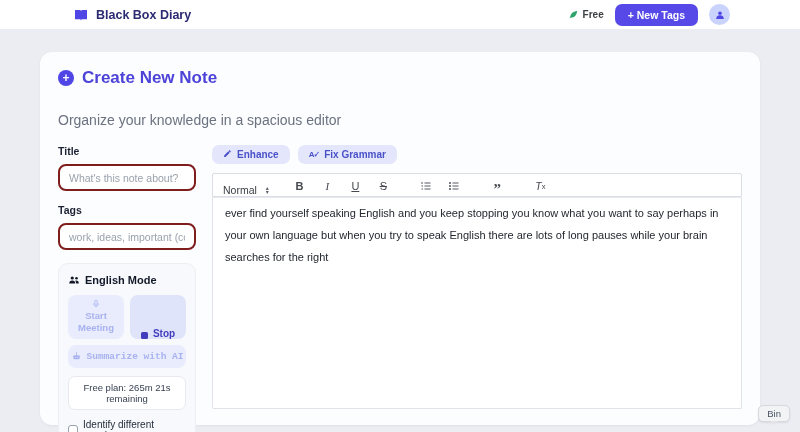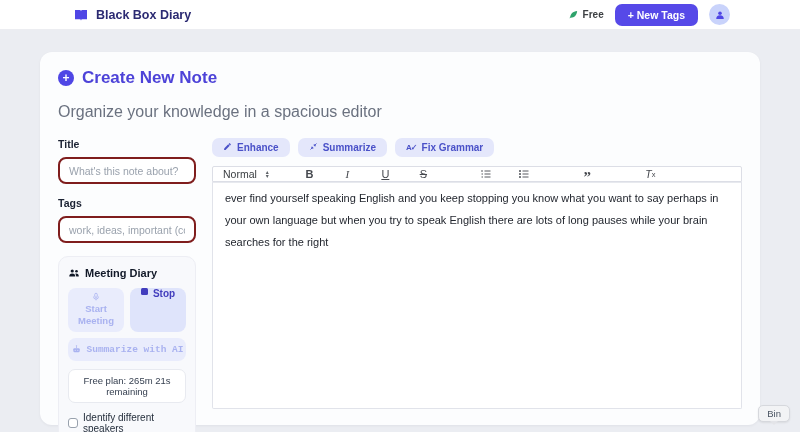--- a/index.html
+++ b/index.html
@@ -38,21 +38,21 @@
     background: #fcfdfe; border-radius: 12px; box-shadow: 0 1px 3px rgba(20,24,40,.05);
     padding: 16px 18px; display: flex; flex-direction: column;
   }
   .card-header { display: flex; align-items: center; gap: 8px; }
   .plus-circle {
     width: 16px; height: 16px; border-radius: 50%; background: #4f46e5; color: #fff;
     font-size: 12px; font-weight: 700; display: flex; align-items: center; justify-content: center;
     line-height: 1; padding-bottom: 1px;
   }
   .page-title { font-size: 17px; font-weight: 700; color: #4d43d8; }
-  .subtitle { font-size: 16px; color: #6b7280; margin-top: 15px; }
+  .subtitle { font-size: 14px; color: #6b7280; margin-top: 24px; }
 
   .content-row { display: flex; gap: 16px; margin-top: 15px; flex: 1; min-height: 0; }
 
   
   .sidebar { width: 138px; flex: none; }
   .field-label { display: block; font-size: 10.5px; font-weight: 700; color: #1b2233; margin: 2px 0 7px; }
   .text-input {
     width: 100%; height: 27px; border: 2px solid #7f1d1d; border-radius: 8px;
     padding: 0 9px; font-family: inherit; font-size: 10.5px; color: #111; background: #fff;
   }
@@ -68,21 +68,21 @@
   .panel-title { font-size: 11px; font-weight: 700; color: #111827; }
   .meet-btn-row { display: grid; grid-template-columns: 1fr 1fr; gap: 6px; }
   .meet-btn { border: none; border-radius: 8px; font-family: inherit; cursor: pointer; }
   .start-btn {
     background: #e9ecfc; color: #a9b2f0; font-size: 9.5px; font-weight: 600;
     padding: 4px 2px; display: flex; flex-direction: column; align-items: center; gap: 1px; line-height: 1.3;
   }
   .start-btn svg { width: 10px; height: 10px; stroke: #a9b2f0; fill: none; stroke-width: 2; }
   .stop-btn {
     background: #dfe4fb; color: #423dbd; font-size: 10px; font-weight: 700;
-    display: flex; align-items: flex-start; justify-content: center; gap: 5px;
+    display: flex; align-items: flex-end; justify-content: center; gap: 5px;
   }
   .stop-square { width: 7px; height: 7px; border-radius: 1.5px; background: #423dbd; }
   .summarize-ai-btn {
     margin-top: 6px; width: 100%; background: #e9ecfc; color: #a9b2f0; border: none; border-radius: 8px;
     font-family: Liberation Mono, monospace; font-size: 9.5px; font-weight: 600; padding: 6px 0; cursor: pointer;
     display: flex; align-items: center; justify-content: center; gap: 5px;
   }
   .summarize-ai-btn svg { width: 11px; height: 11px; fill: #a9b2f0; }
   .plan-status {
     margin-top: 8px; background: #fff; border: 1px solid #e8eaf0; border-radius: 7px;
@@ -99,22 +99,22 @@
   .ai-row { display: flex; gap: 8px; margin: 2px 0 9px; }
   .ai-btn {
     background: #e4e7fb; color: #4a51c8; border: none; border-radius: 7px; cursor: pointer;
     font-family: inherit; font-size: 10px; font-weight: 600; padding: 4px 11px;
     display: flex; align-items: center; gap: 5px;
   }
   .ai-btn svg { width: 9px; height: 9px; }
   .ai-btn .glyph-icon { font-size: 8px; font-weight: 700; letter-spacing: -1px; }
 
   .toolbar {
-    border: 1px solid #dcdee6; background: #fff; border-radius: 2px 2px 0 0; height: 16px;
-    display: flex; align-items: center; padding: 0 10px; gap: 19px; color: #45484e; flex: none;
+    border: 1px solid #dcdee6; background: #fff; border-radius: 2px 2px 0 0; height: 24px;
+    display: flex; align-items: flex-end; padding: 0 10px; gap: 9px; color: #45484e; flex: none;
   }
   .format-select { display: flex; align-items: center; gap: 9px; margin-right: 12px; cursor: pointer; }
   .format-select .fmt { font-size: 10.5px; color: #3c4043; }
   .sel-arrows { display: flex; flex-direction: column; line-height: 4.5px; font-size: 6px; color: #5f6368; }
   .tb-btn {
     width: 19px; height: 20px; border: none; background: none; cursor: pointer;
     display: flex; align-items: center; justify-content: center; font-family: inherit;
     font-size: 11px; color: #45484e; padding: 0;
   }
   .tb-bold { font-weight: 700; }
@@ -202,21 +202,21 @@
       <div class="meeting-panel">
         <div class="panel-header">
           <span>
             <svg viewBox="0 0 24 24" style="display:block;width:12px;height:12px;">
               <circle cx="8.5" cy="8" r="3.2"></circle>
               <path d="M2.5 19a6 6 0 0 1 12 0z"></path>
               <circle cx="17" cy="8.5" r="2.6"></circle>
               <path d="M14.8 13.2a5.2 5.2 0 0 1 6.7 5.8h-5"></path>
             </svg>
           </span>
-          <span class="panel-title">Meeting Diary</span>
+          <span class="panel-title">English Mode</span>
         </div>
         <div class="meet-btn-row">
           <button class="meet-btn start-btn">
             <span>
               <svg viewBox="0 0 24 24" style="display:block;width:10px;height:10px;">
                 <rect x="9" y="3" width="6" height="10" rx="3"></rect>
                 <path d="M6 11a6 6 0 0 0 12 0"></path>
                 <line x1="12" y1="17" x2="12" y2="20"></line>
               </svg>
             </span>
@@ -253,29 +253,20 @@
         <button class="ai-btn">
           <span>
             <svg viewBox="0 0 24 24" fill="#4a51c8">
               <path d="M3 17.2V21h3.8L17.8 10 14 6.2 3 17.2z"></path>
               <path d="M20.7 7.1a1 1 0 0 0 0-1.4l-2.4-2.4a1 1 0 0 0-1.4 0L15 5.2 18.8 9l1.9-1.9z"></path>
             </svg>
           </span>
           <span>Enhance</span>
         </button>
         <button class="ai-btn">
-          <span>
-            <svg viewBox="0 0 24 24" stroke="#4a51c8" stroke-width="2.4" fill="none">
-              <path d="M4 20l6-6m0 0H5.5m4.5 0v4.5"></path>
-              <path d="M20 4l-6 6m0 0h4.5M14 10V5.5"></path>
-            </svg>
-          </span>
-          <span>Summarize</span>
-        </button>
-        <button class="ai-btn">
           <span class="glyph-icon"><span>A</span><span>✓</span></span>
           <span>Fix Grammar</span>
         </button>
       </div>
 
       <div class="toolbar">
         <div class="format-select">
           <span class="fmt">Normal</span>
           <span class="sel-arrows">
             <span>▴</span>

